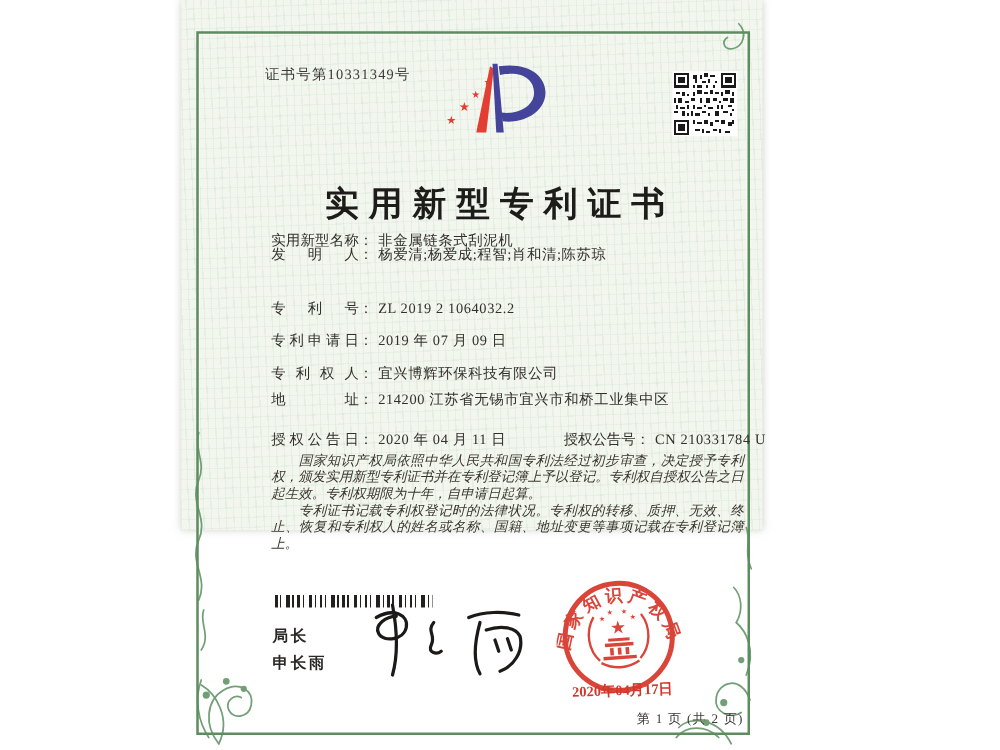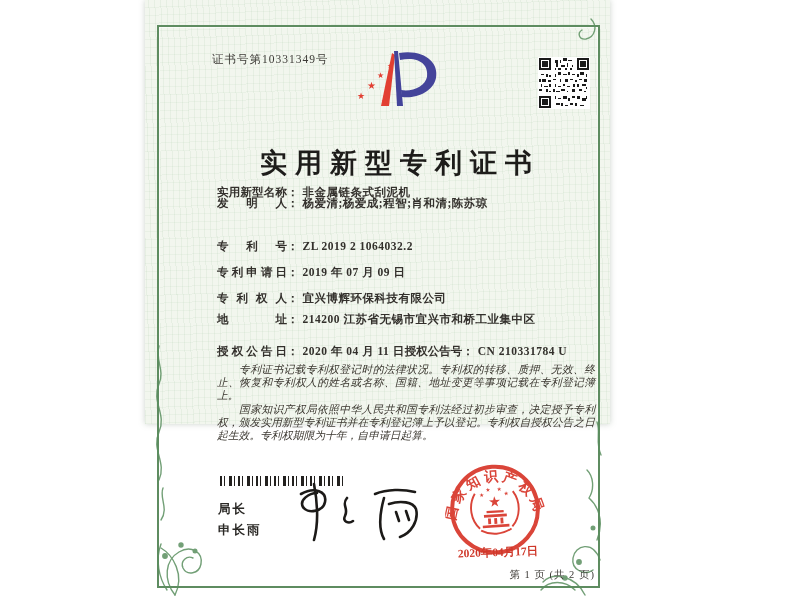--- a/index.html
+++ b/index.html
@@ -25,25 +25,25 @@
 
   .logo { position:absolute; left:210px; top:46px; width:92px; height:66px; }
 
   .qr { position:absolute; left:393px; top:57px; width:52px; height:52px; background:#fff; padding:1px; }
 
   .title {
     position:absolute; left:35px; top:129px; width:440px; text-align:center;
     font-size:27px; font-weight:bold; letter-spacing:8px; color:#1d1c1a;margin-top:16px;
   }
 
-  .frow { position:absolute; left:72px; width:380px; font-size:11.5px; white-space:nowrap; color:#33302c;font-weight:bold; }
+  .frow { position:absolute; left:72px; width:380px; font-size:11.5px; white-space:nowrap; color:#33302c; }
   .flabel { display:inline-block; width:70px; text-align:justify; text-align-last:justify; vertical-align:bottom; }
   .fcolon { display:inline-block; margin-right:4px; }
   .fval { letter-spacing:.5px; }
-  .grant-no-group { }
+  .grant-no-group { margin-left:46px; }
 
   .paras {
     position:absolute; left:72px; top:363px; width:378px;
     font-size:10.8px; line-height:13.2px; text-align:justify; font-style:italic; color:#3a362f;
   }
   .paras p { text-indent:22px; }
 
   .barcode {
     position:absolute; left:75px; top:476px; width:126px; height:10px;
     background:repeating-linear-gradient(90deg,
@@ -148,22 +148,22 @@
     <span class="flabel">专利权人</span><span class="fcolon">：</span><span class="fval">宜兴博辉环保科技有限公司</span>
   </div>
   <div class="frow" style="top:312px">
     <span class="flabel">地址</span><span class="fcolon">：</span><span class="fval">214200 江苏省无锡市宜兴市和桥工业集中区</span>
   </div>
   <div class="frow" style="top:344px">
     <span><span class="flabel">授权公告日</span><span class="fcolon">：</span><span class="fval">2020 年 04 月 11 日</span></span><span class="grant-no-group"><span>授权公告号</span><span class="fcolon">：</span><span class="fval">CN 210331784 U</span></span>
   </div>
 
   <div class="paras">
+    <p>国家知识产权局依照中华人民共和国专利法经过初步审查，决定授予专利权，颁发实用新型专利证书并在专利登记簿上予以登记。专利权自授权公告之日起生效。专利权期限为十年，自申请日起算。</p>
     <p>专利证书记载专利权登记时的法律状况。专利权的转移、质押、无效、终止、恢复和专利权人的姓名或名称、国籍、地址变更等事项记载在专利登记簿上。</p>
-    <p>国家知识产权局依照中华人民共和国专利法经过初步审查，决定授予专利权，颁发实用新型专利证书并在专利登记簿上予以登记。专利权自授权公告之日起生效。专利权期限为十年，自申请日起算。</p>
   </div>
 
   <div class="barcode"></div>
 
   <div class="signer">
     <div>局长</div>
     <div>申长雨</div>
   </div>
 
   <svg class="signature" viewBox="0 0 145 70">

